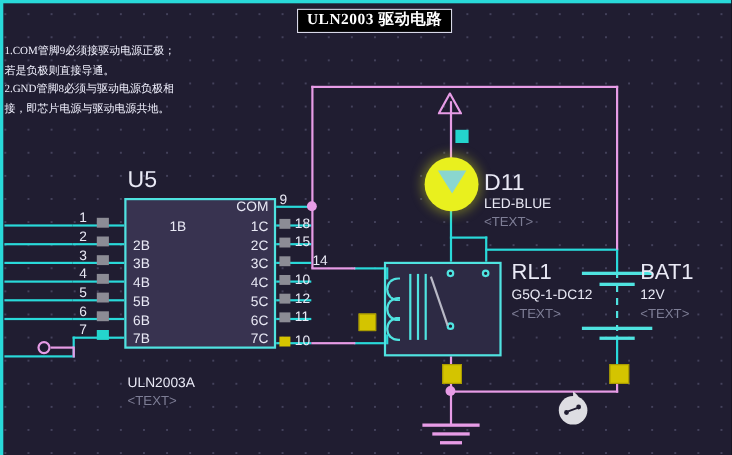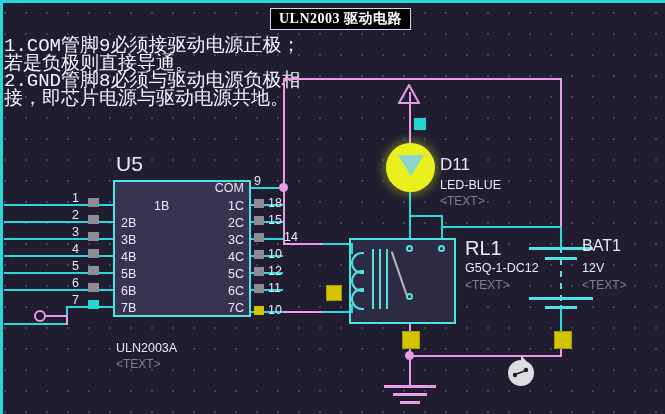--- a/index.html
+++ b/index.html
@@ -41,24 +41,24 @@
     font-weight: bold;
     font-size: 14px;
     letter-spacing: 0.5px;
     line-height: 17px;
     white-space: nowrap;
   }
   
   #note {
     position: absolute; left: 4px; top: 38px;
     color: #f2f2ff;
-    font-size: 19px;
+    font-size: 10px;
     line-height: 17.5px;
     white-space: pre;
-    font-family: Liberation Mono, monospace;
+    font-family: Liberation Serif, serif;
   }
   
   .wire { position: absolute; background: #29d9d9; }
   .pwire { position: absolute; background: #e79ce6; }
   .lbl { position: absolute; color:#e9e9f5; white-space: nowrap; }
   .lbl-dim { position: absolute; color:#7e7e96; white-space: nowrap; }
   .pad { position: absolute; background:#8c8c95; }
   .pad-cyan { position: absolute; background:#24d5cd; }
   .pad-yellow { position: absolute; background:#d6c400; }
   .jbox { position:absolute; background:#d4c400; border:1px solid #a89a00;}
@@ -83,21 +83,21 @@
     border-radius:50%; background:#e9f01e;
     box-shadow: 0 0 10px 3px rgba(233,240,30,0.35);
   }
   #led-tri {
     position:absolute; left:398px; top:155px;
     width:0; height:0;
     border-left:13px solid transparent;
     border-right:13px solid transparent;
     border-top:21px solid #8ad6cf;
   }
-  #led-ref { left:440px; top:155px; font-size:17px; }
+  #led-ref { left:440px; top:155px; font-size:21px; }
   #led-val { left:440px; top:178px; font-size:12.5px; }
   #led-text{ left:440px; top:194px; font-size:12px; }
   #pwr-arrow {
     position:absolute; left:398px; top:84px;
     width:0; height:0;
     border-left:11px solid transparent;
     border-right:11px solid transparent;
     border-bottom:19px solid transparent;
   }
   #pwr-arrow svg { position:absolute; left:-11px; top:0; }
@@ -122,21 +122,21 @@
     width:2px; height:47px; background:#b9b9c6;
     transform: rotate(-19deg); transform-origin: bottom center;
   }
   #relay-ref { left:465px; top:237px; font-size:20px; }
   #relay-val { left:465px; top:261px; font-size:12.5px; }
   #relay-text{ left:465px; top:278px; font-size:12px; }
 
   
   .bat-long  { position:absolute; height:2.5px; background:#4fe3e0; }
   .bat-short { position:absolute; height:2.5px; background:#4fe3e0; }
-  #bat-ref { left:582px; top:237px; font-size:16px; }
+  #bat-ref { left:582px; top:237px; font-size:20px; }
   #bat-val { left:582px; top:261px; font-size:12.5px; }
   #bat-text{ left:582px; top:278px; font-size:12px; }
   #bat-dash {
     position:absolute; left:560px; top:247px; width:2px; height:58px;
     background: repeating-linear-gradient(to bottom,#4fe3e0 0 6px, transparent 6px 12px);
   }
 
   
   .gnd-bar { position:absolute; background:#e79ce6; }
 

